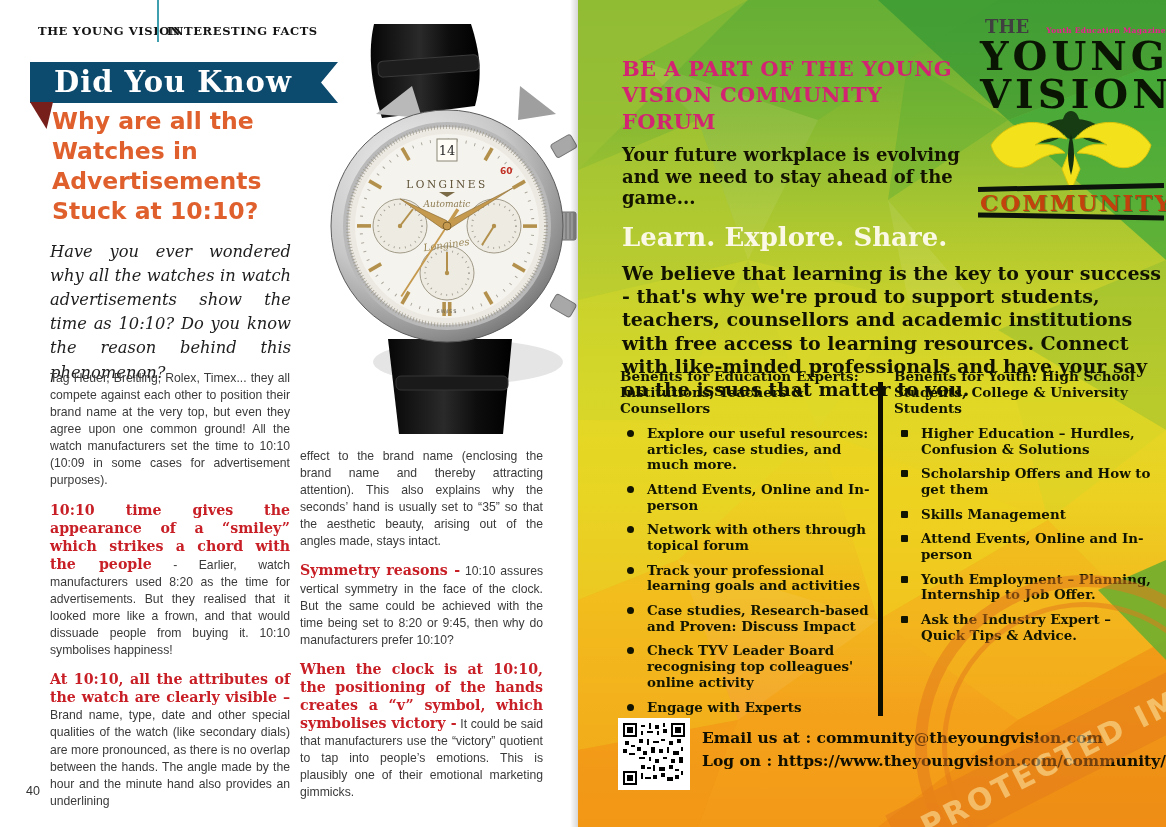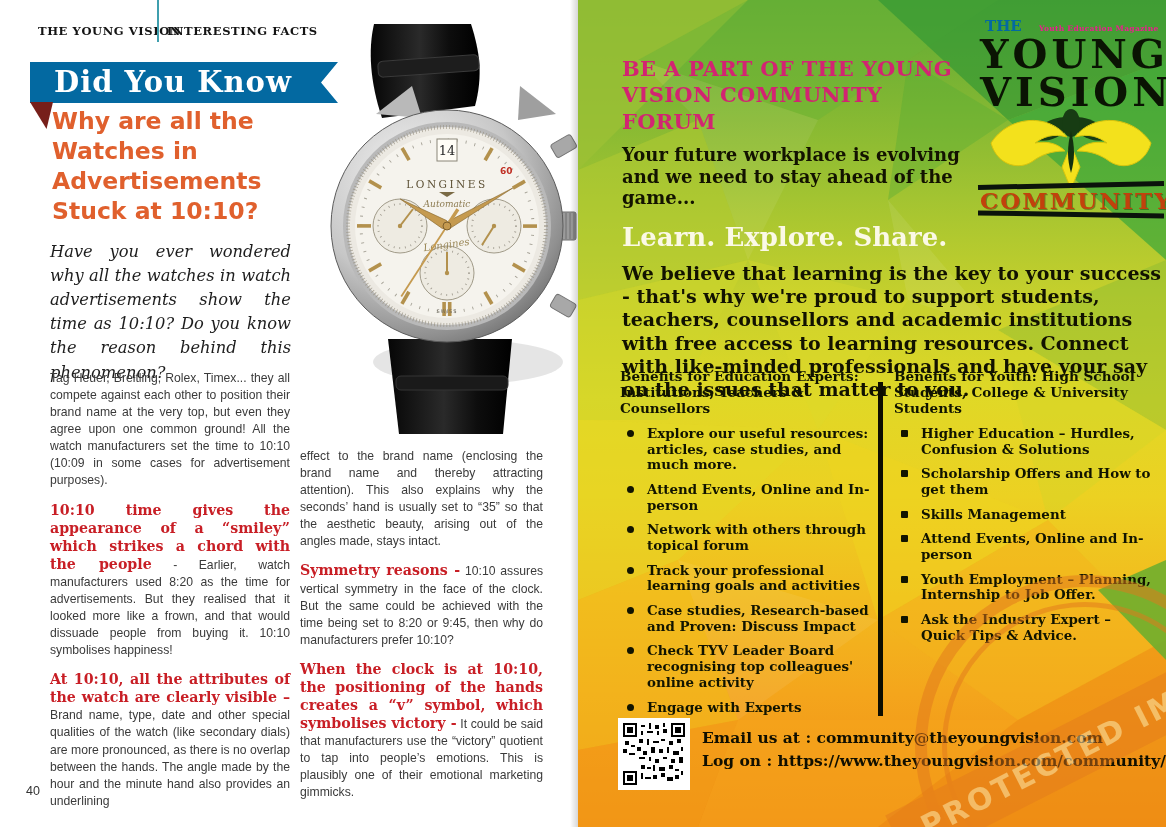--- a/index.html
+++ b/index.html
@@ -6,21 +6,21 @@
   .canvas{position:relative;width:1166px;height:827px;background:#fff;overflow:hidden;
           font-family:"Liberation Sans",sans-serif;}
 
   
   .page-left{position:absolute;left:0;top:0;width:578px;height:827px;background:#fff;}
   .hdr-mag{position:absolute;left:38px;top:24px;font:bold 11.5px "DejaVu Serif",serif;
            letter-spacing:.6px;color:#141414;}
   .hdr-bar{position:absolute;left:157px;top:0;width:2px;height:42px;background:#3f9fae;}
   .hdr-sec{position:absolute;left:167px;top:24px;font:bold 11.5px "DejaVu Serif",serif;
            letter-spacing:.6px;color:#141414;}
-  .ribbon{position:absolute;left:30px;top:62px;width:308px;height:41px;background:#0369a1;
+  .ribbon{position:absolute;left:30px;top:62px;width:308px;height:41px;background:#0c4a6e;
           clip-path:polygon(0 0,100% 0,calc(100% - 17px) 50%,100% 100%,0 100%);
           color:#fff;font:bold 29px "DejaVu Serif",serif;line-height:41px;
           padding-left:24px;letter-spacing:1px;box-sizing:border-box;}
   .ribbon-fold{position:absolute;left:30px;top:102px;width:23px;height:27px;background:#771f1a;
           clip-path:polygon(0 0,100% 0,72% 100%);}
   .article-title{position:absolute;left:52px;top:106px;width:255px;
           font:bold 23.5px "DejaVu Sans",sans-serif;color:#e0602d;line-height:1.28;}
   .article-intro{position:absolute;left:50px;top:240px;width:241px;
           font:italic 16.3px "DejaVu Serif",serif;line-height:1.48;text-align:justify;color:#1d1d1d;}
   .colA-left{position:absolute;left:50px;top:358px;width:240px;}
@@ -54,21 +54,21 @@
           font-size:13.4px;line-height:1.17;color:#111400;}
   .bcol li::before{content:"";position:absolute;left:7px;top:4px;width:7px;height:7px;background:#111400;}
   .bcol-a li::before{border-radius:50%;}
   .bcol-b li::before{border-radius:1px;}
   .vdiv{position:absolute;left:300px;top:382px;width:5px;height:334px;background:#0d0d00;z-index:2;}
   .contact{position:absolute;left:40px;top:718px;display:flex;gap:12px;z-index:3;}
   .qr{background:#fff;padding:3px;width:66px;height:66px;}
   .contact-lines{padding-top:8px;font-weight:bold;font-size:15.5px;line-height:1.5;color:#100f00;}
   .logo{position:absolute;left:402px;top:16px;width:182px;text-align:center;z-index:2;}
   .logo-row1{text-align:left;padding-left:5px;white-space:nowrap;}
-  .logo-the{font-weight:bold;font-size:15px;color:#0369a1;}
+  .logo-the{font-weight:bold;font-size:18px;color:#404040;}
   .logo-mag{font-weight:bold;font-size:7.5px;color:#ed1e8f;margin-left:12px;letter-spacing:.3px;}
   .logo-young,.logo-vision{font-weight:bold;font-size:40px;line-height:.95;
           letter-spacing:4px;color:#0a1403;}
   .logo-hands{margin-top:-4px;}
   .logo-comm{position:relative;margin-top:-6px;font-weight:bold;font-size:23px;
           letter-spacing:2px;color:#c2410c;text-shadow:1px 1px 0 rgba(20,40,10,.4);}
   .logo-comm .bar{position:absolute;left:-2px;right:-2px;height:5px;background:#0b130b;}
   .bar-top{top:-4px;transform:rotate(-1.2deg);}
   .bar-bot{bottom:-3px;transform:rotate(1deg);}
   .stamp{position:absolute;left:337px;top:575px;width:340px;height:340px;

